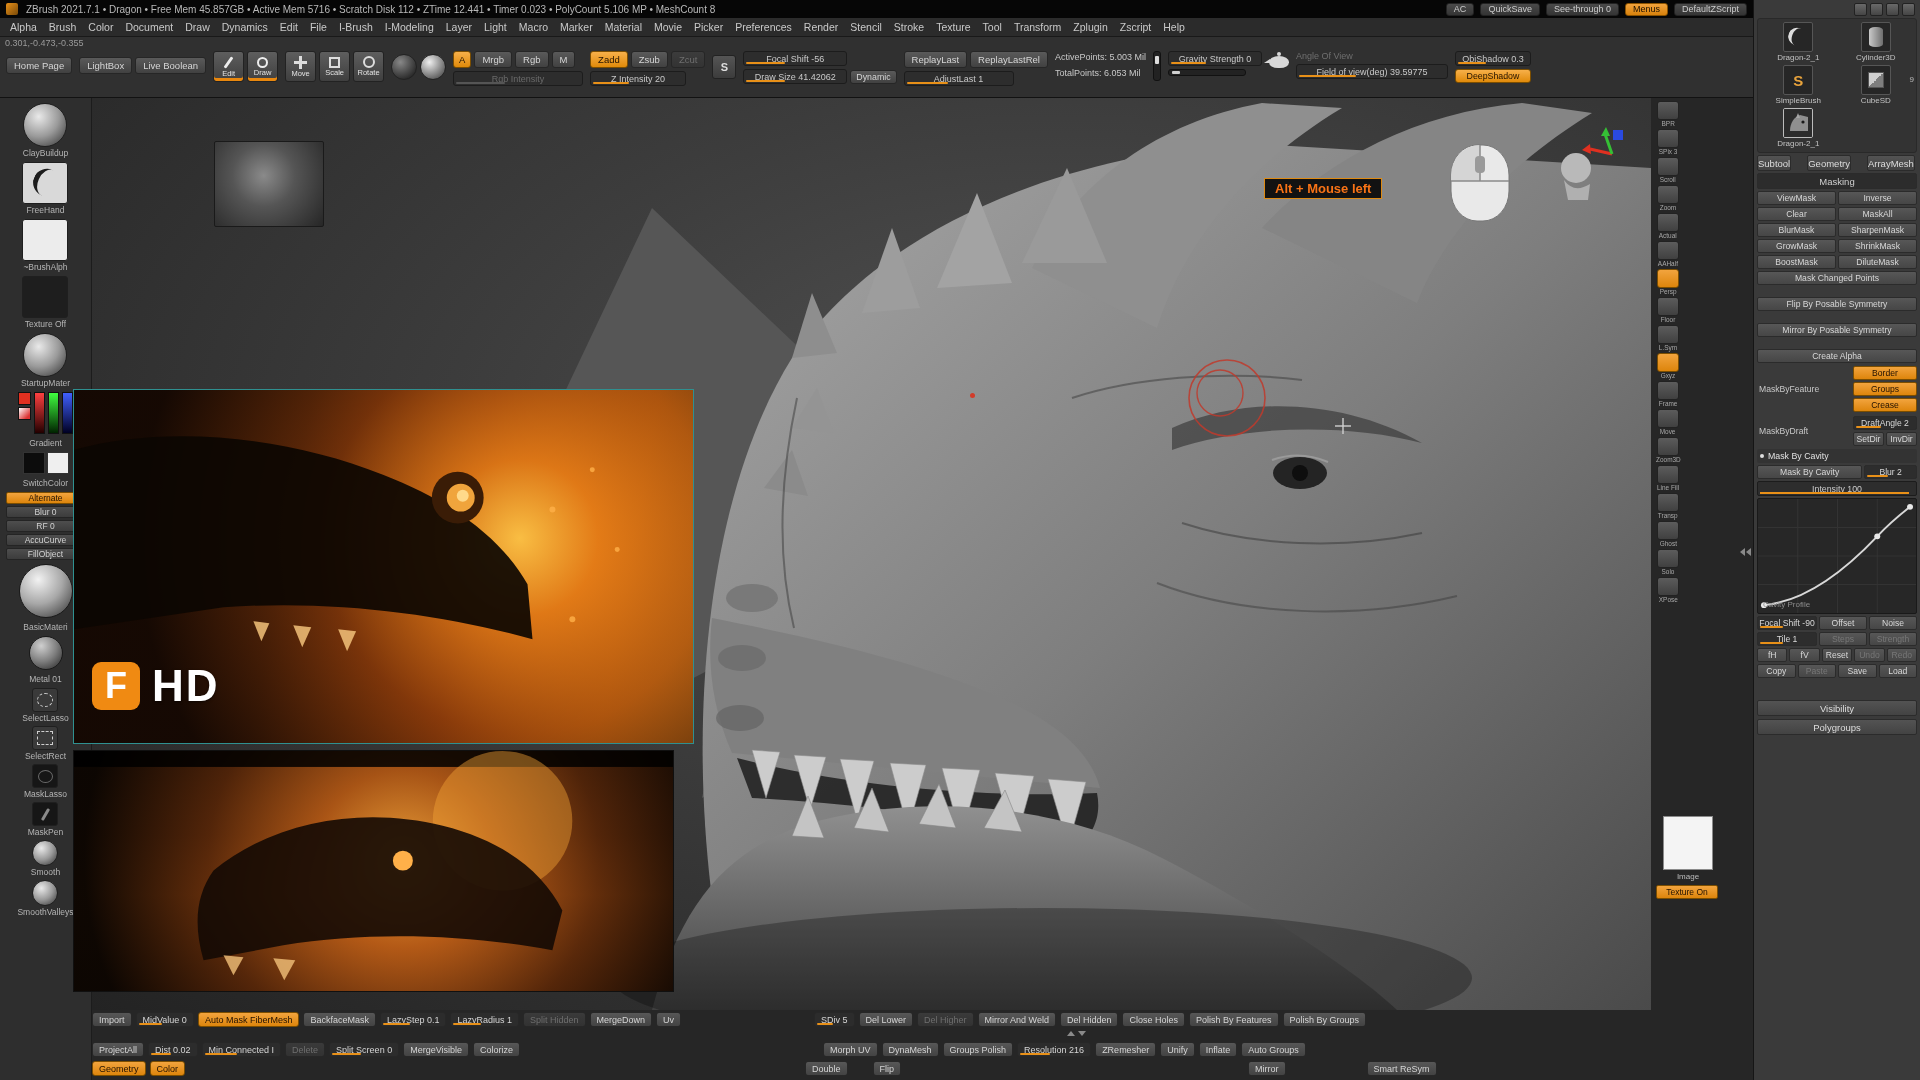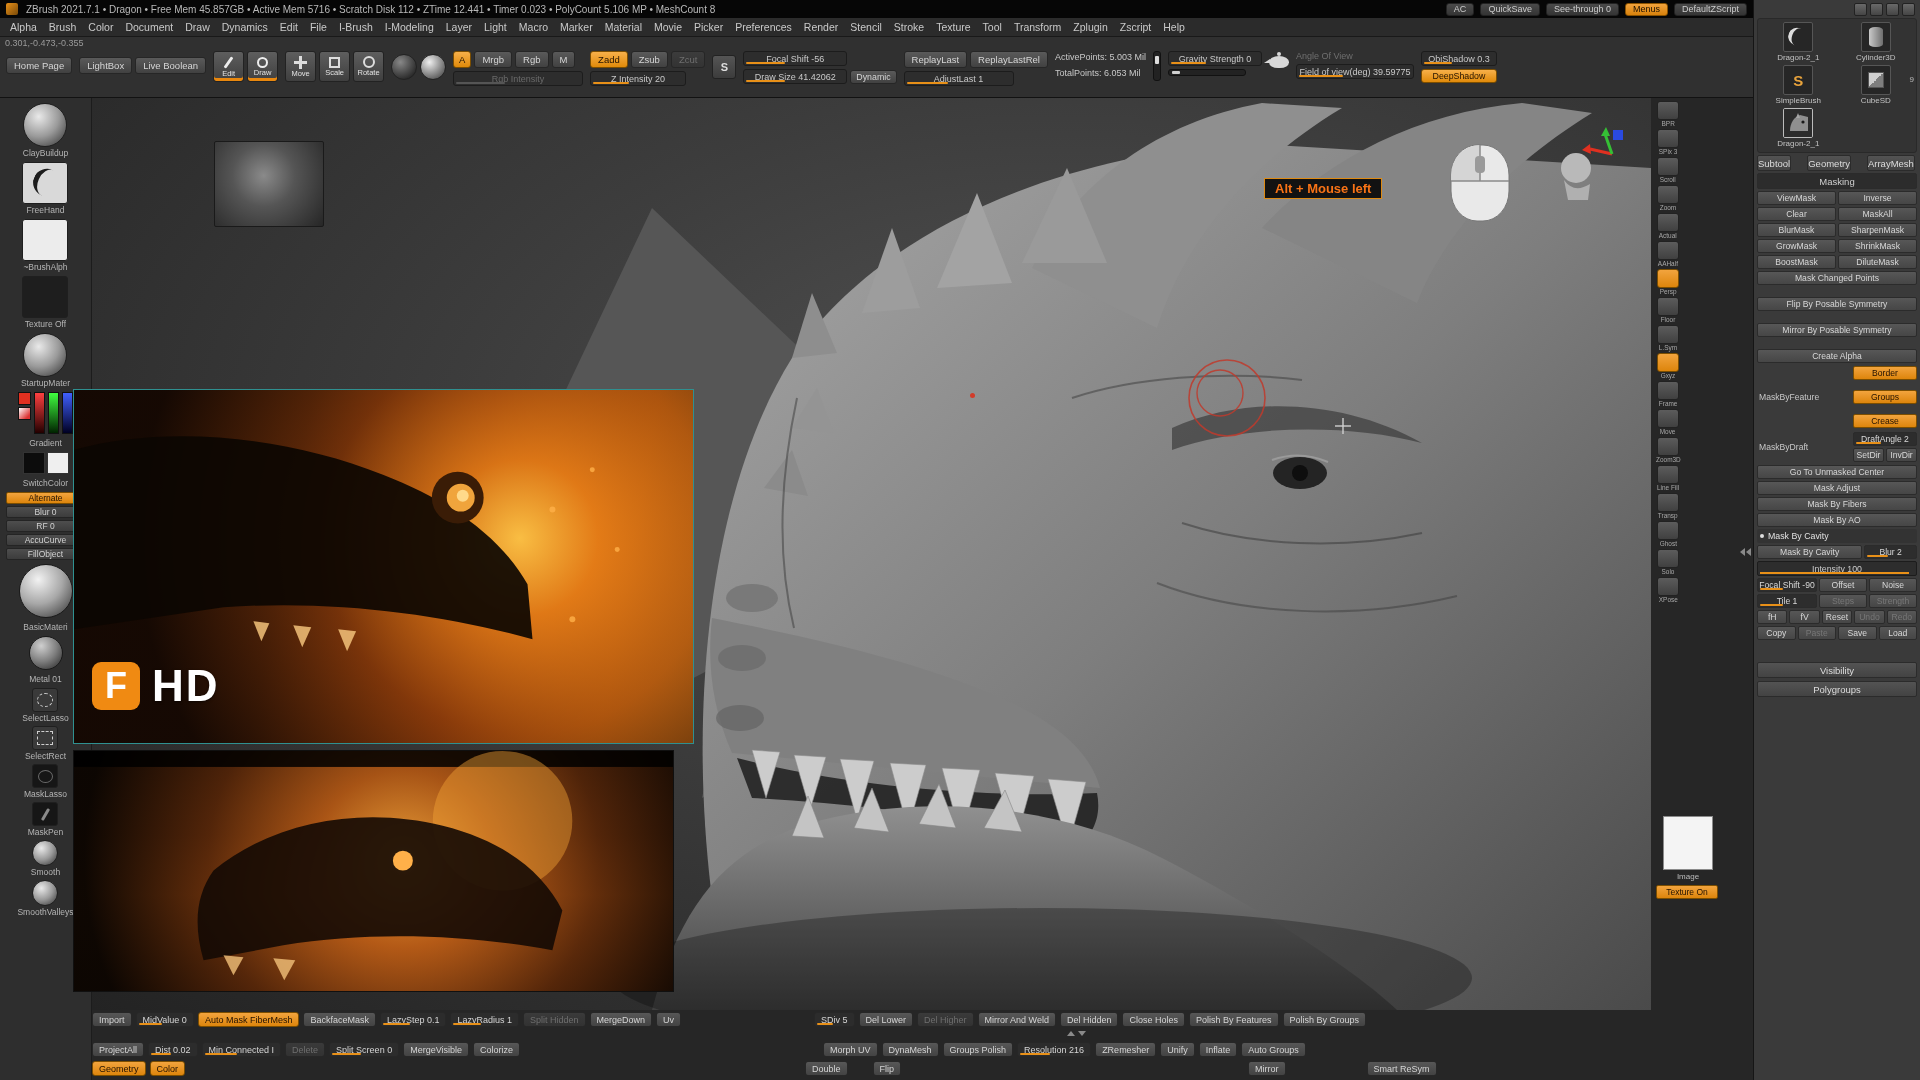--- a/index.html
+++ b/index.html
@@ -142,21 +142,21 @@
   .sec{height:16px;flex:0 0 auto;background:linear-gradient(#535353,#434343);border:1px solid #2b2b2b;border-radius:2px;display:flex;align-items:center;justify-content:center;font-size:9.5px;color:#ddd;white-space:nowrap;overflow:hidden}
   .sec.hdr{background:#2c2c2c;color:#cfcfcf}
   .pair{display:grid;grid-template-columns:1fr 1fr;gap:2px;flex:0 0 auto}
   .pbtn{height:14px;display:flex;align-items:center;justify-content:center;background:linear-gradient(#575757,#464646);border:1px solid #2b2b2b;border-radius:2px;font-size:8.6px;color:#d8d8d8;white-space:nowrap;overflow:hidden;position:relative}
   .pbtn.on{background:linear-gradient(#f2a43e,#dd850c);color:#221100;border-color:#7c4e00}
   .pbtn.dim{color:#777}
   .pbtn.slider{background:#2d2d2d}
   .pbtn.slider::after{content:"";position:absolute;left:2px;bottom:1px;height:2px;width:40%;background:#e89018}
   .featblk{display:flex;gap:3px;padding:1px 0;flex:0 0 auto}
   .flabel{flex:1;font-size:8.6px;color:#c8c8c8;display:flex;align-items:center;padding-left:2px}
-  .fcol{width:64px;display:flex;flex-direction:column;gap:10px}
+  .fcol{width:64px;display:flex;flex-direction:column;gap:2px}
   .fcol2{width:64px;display:flex;gap:2px}
   .bullhdr{height:14px;display:flex;align-items:center;font-size:8.8px;color:#e0e0e0;padding-left:3px;background:#333;border-radius:2px;flex:0 0 auto}
   .bullhdr::before{content:"";width:4px;height:4px;border-radius:50%;background:#ddd;margin-right:4px}
   .cavrow{display:grid;grid-template-columns:2fr 1fr;gap:2px;flex:0 0 auto}
   .intens{position:relative;height:15px;background:#2d2d2d;border:1px solid #1c1c1c;border-radius:2px;display:flex;align-items:center;justify-content:center;font-size:8.8px;color:#ccc;flex:0 0 auto}
   .intens::after{content:"";position:absolute;left:2px;bottom:1px;height:2px;width:94%;background:#e89018}
   .curve{height:116px;background:#272727;border:1px solid #191919;border-radius:2px;position:relative;flex:0 0 auto}
   .curve .clabel{position:absolute;left:5px;bottom:4px;font-size:8px;color:#8d8d8d}
   .rrow{display:flex;gap:2px;flex:0 0 auto}
   .rrow .pbtn{flex:1}
@@ -330,21 +330,21 @@
           </div>
       </div>
       <div class="grp">
           <div class="teapot"></div>
         </div>
       <div class="grp">
         <div class="r">
             <div class="dimtext">Angle Of View</div>
           </div>
         <div class="r">
-            <div class="slider" style="width:118px">Field of view(deg) 39.59775</div>
+            <div class="slider" style="width:152px">Field of view(deg) 39.59775</div>
           </div>
       </div>
       <div class="grp">
         <div class="r">
             <div class="slider" style="width:76px">ObjShadow 0.3</div>
           </div>
         <div class="r">
             <div class="btn on" style="width:76px;height:14px;font-size:8.8px">DeepShadow</div>
           </div>
       </div>
@@ -743,36 +743,47 @@
       <div class="flabel">MaskByDraft</div>
       <div style="width:64px;display:flex;flex-direction:column;gap:2px">
         <div class="pbtn slider">DraftAngle 2</div>
         <div class="fcol2">
             <div class="pbtn" style="flex:1">SetDir</div>
             <div class="pbtn" style="flex:1">InvDir</div>
           </div>
       </div>
     </div>
 
-    <div style="display:flex;flex-direction:column;gap:2px">
-        <div class="pbtn">Go To Unmasked Center</div>
-        <div class="pbtn">Mask Adjust</div>
-        <div class="pbtn">Mask By Fibers</div>
-        <div class="pbtn">Mask By AO</div>
-      </div>
 
     <div class="bullhdr">Mask By Cavity</div>
 
     <div class="cavrow">
       <div class="pbtn">Mask By Cavity</div>
       <div class="pbtn slider">Blur 2</div>
     </div>
 
     <div class="intens">Intensity 100</div>
 
+    <div class="curve">
+      <svg width="100%" height="100%" viewBox="0 0 159 116" preserveAspectRatio="none">
+        <g stroke="#343434" stroke-width="1">
+          <line x1="0" y1="29" x2="159" y2="29"></line>
+            <line x1="0" y1="58" x2="159" y2="58"></line>
+            <line x1="0" y1="87" x2="159" y2="87"></line>
+          <line x1="40" y1="0" x2="40" y2="116"></line>
+            <line x1="80" y1="0" x2="80" y2="116"></line>
+            <line x1="120" y1="0" x2="120" y2="116"></line>
+        </g>
+        <path d="M6 108 C50 104 90 70 120 38 C135 22 148 12 153 8" stroke="#d8d8d8" stroke-width="2" fill="none"></path>
+        <circle cx="6" cy="108" r="3" fill="#e8e8e8"></circle>
+        <circle cx="120" cy="38" r="3" fill="#e8e8e8"></circle>
+        <circle cx="153" cy="8" r="3" fill="#e8e8e8"></circle>
+      </svg>
+      <div class="clabel">Cavity Profile</div>
+    </div>
 
     <div class="rrow">
         <div class="pbtn slider">Focal Shift -90</div>
         <div class="pbtn">Offset</div>
         <div class="pbtn">Noise</div>
       </div>
     <div class="rrow">
         <div class="pbtn slider">Tile 1</div>
         <div class="pbtn dim">Steps</div>
         <div class="pbtn dim">Strength</div>

